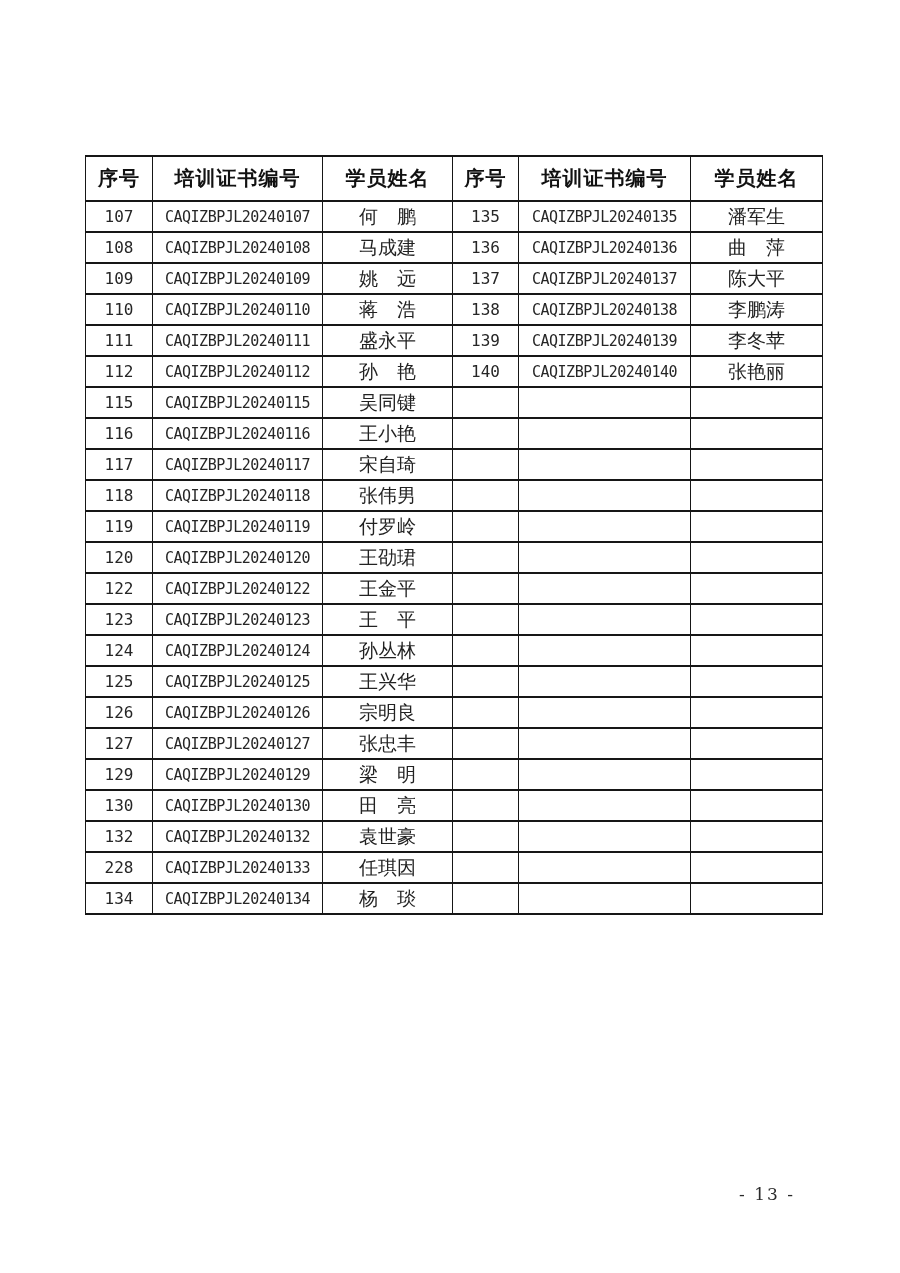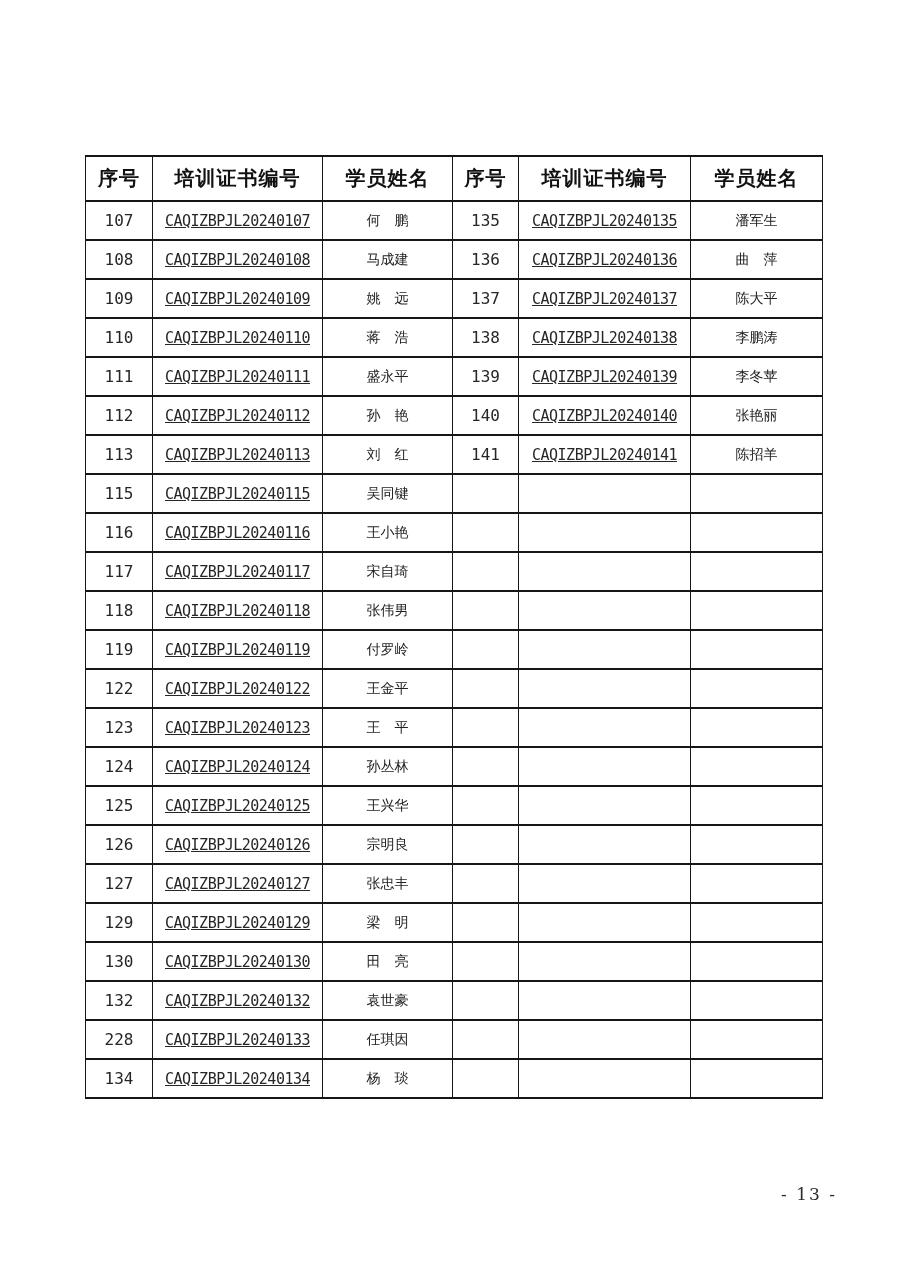--- a/index.html
+++ b/index.html
@@ -36,50 +36,49 @@
     padding: 0;
     text-align: center;
     vertical-align: middle;
     overflow: hidden;
     white-space: nowrap;
   }
   table.roster thead tr {
     height: 45px;
   }
   table.roster tbody tr {
-    height: 39px;
+    height: 31px;
   }
   table.roster th {
     font-family: "Liberation Sans", sans-serif;
     font-weight: 700;
     font-size: 20px;
     color: #111111;
     letter-spacing: 1px;
   }
   td.serial-cell {
     font-family: "DejaVu Sans Mono", monospace;
     font-size: 16px;
     color: #262626;
   }
   td.certificate-cell {
     font-family: "DejaVu Sans Mono", monospace;
     font-size: 15px;
     letter-spacing: -0.5px;
     color: #262626;
-    text-decoration: underline;
   }
   td.name-cell {
     font-family: Liberation Mono, monospace;
-    font-size: 14px;
+    font-size: 19px;
     color: #222222;
   }
   .page-number {
     position: absolute;
     top: 1184px;
-    left: 769px;
+    left: 727px;
     width: 80px;
     text-align: center;
     font-family: "DejaVu Serif", serif;
     font-size: 17px;
     color: #2a2a2a;
     letter-spacing: 2px;
   }
 </style>
 </head>
 <body>
@@ -148,28 +147,20 @@
         </tr>
         <tr>
           <td class="serial-cell">112</td>
           <td class="certificate-cell">CAQIZBPJL20240112</td>
           <td class="name-cell">孙　艳</td>
           <td class="serial-cell">140</td>
           <td class="certificate-cell">CAQIZBPJL20240140</td>
           <td class="name-cell">张艳丽</td>
         </tr>
         <tr>
-          <td class="serial-cell">113</td>
-          <td class="certificate-cell">CAQIZBPJL20240113</td>
-          <td class="name-cell">刘　红</td>
-          <td class="serial-cell">141</td>
-          <td class="certificate-cell">CAQIZBPJL20240141</td>
-          <td class="name-cell">陈招羊</td>
-        </tr>
-        <tr>
           <td class="serial-cell">115</td>
           <td class="certificate-cell">CAQIZBPJL20240115</td>
           <td class="name-cell">吴同键</td>
           <td class="serial-cell"></td>
           <td class="certificate-cell"></td>
           <td class="name-cell"></td>
         </tr>
         <tr>
           <td class="serial-cell">116</td>
           <td class="certificate-cell">CAQIZBPJL20240116</td>
@@ -196,20 +187,28 @@
         </tr>
         <tr>
           <td class="serial-cell">119</td>
           <td class="certificate-cell">CAQIZBPJL20240119</td>
           <td class="name-cell">付罗岭</td>
           <td class="serial-cell"></td>
           <td class="certificate-cell"></td>
           <td class="name-cell"></td>
         </tr>
         <tr>
+          <td class="serial-cell">120</td>
+          <td class="certificate-cell">CAQIZBPJL20240120</td>
+          <td class="name-cell">王劭珺</td>
+          <td class="serial-cell"></td>
+          <td class="certificate-cell"></td>
+          <td class="name-cell"></td>
+        </tr>
+        <tr>
           <td class="serial-cell">122</td>
           <td class="certificate-cell">CAQIZBPJL20240122</td>
           <td class="name-cell">王金平</td>
           <td class="serial-cell"></td>
           <td class="certificate-cell"></td>
           <td class="name-cell"></td>
         </tr>
         <tr>
           <td class="serial-cell">123</td>
           <td class="certificate-cell">CAQIZBPJL20240123</td>

